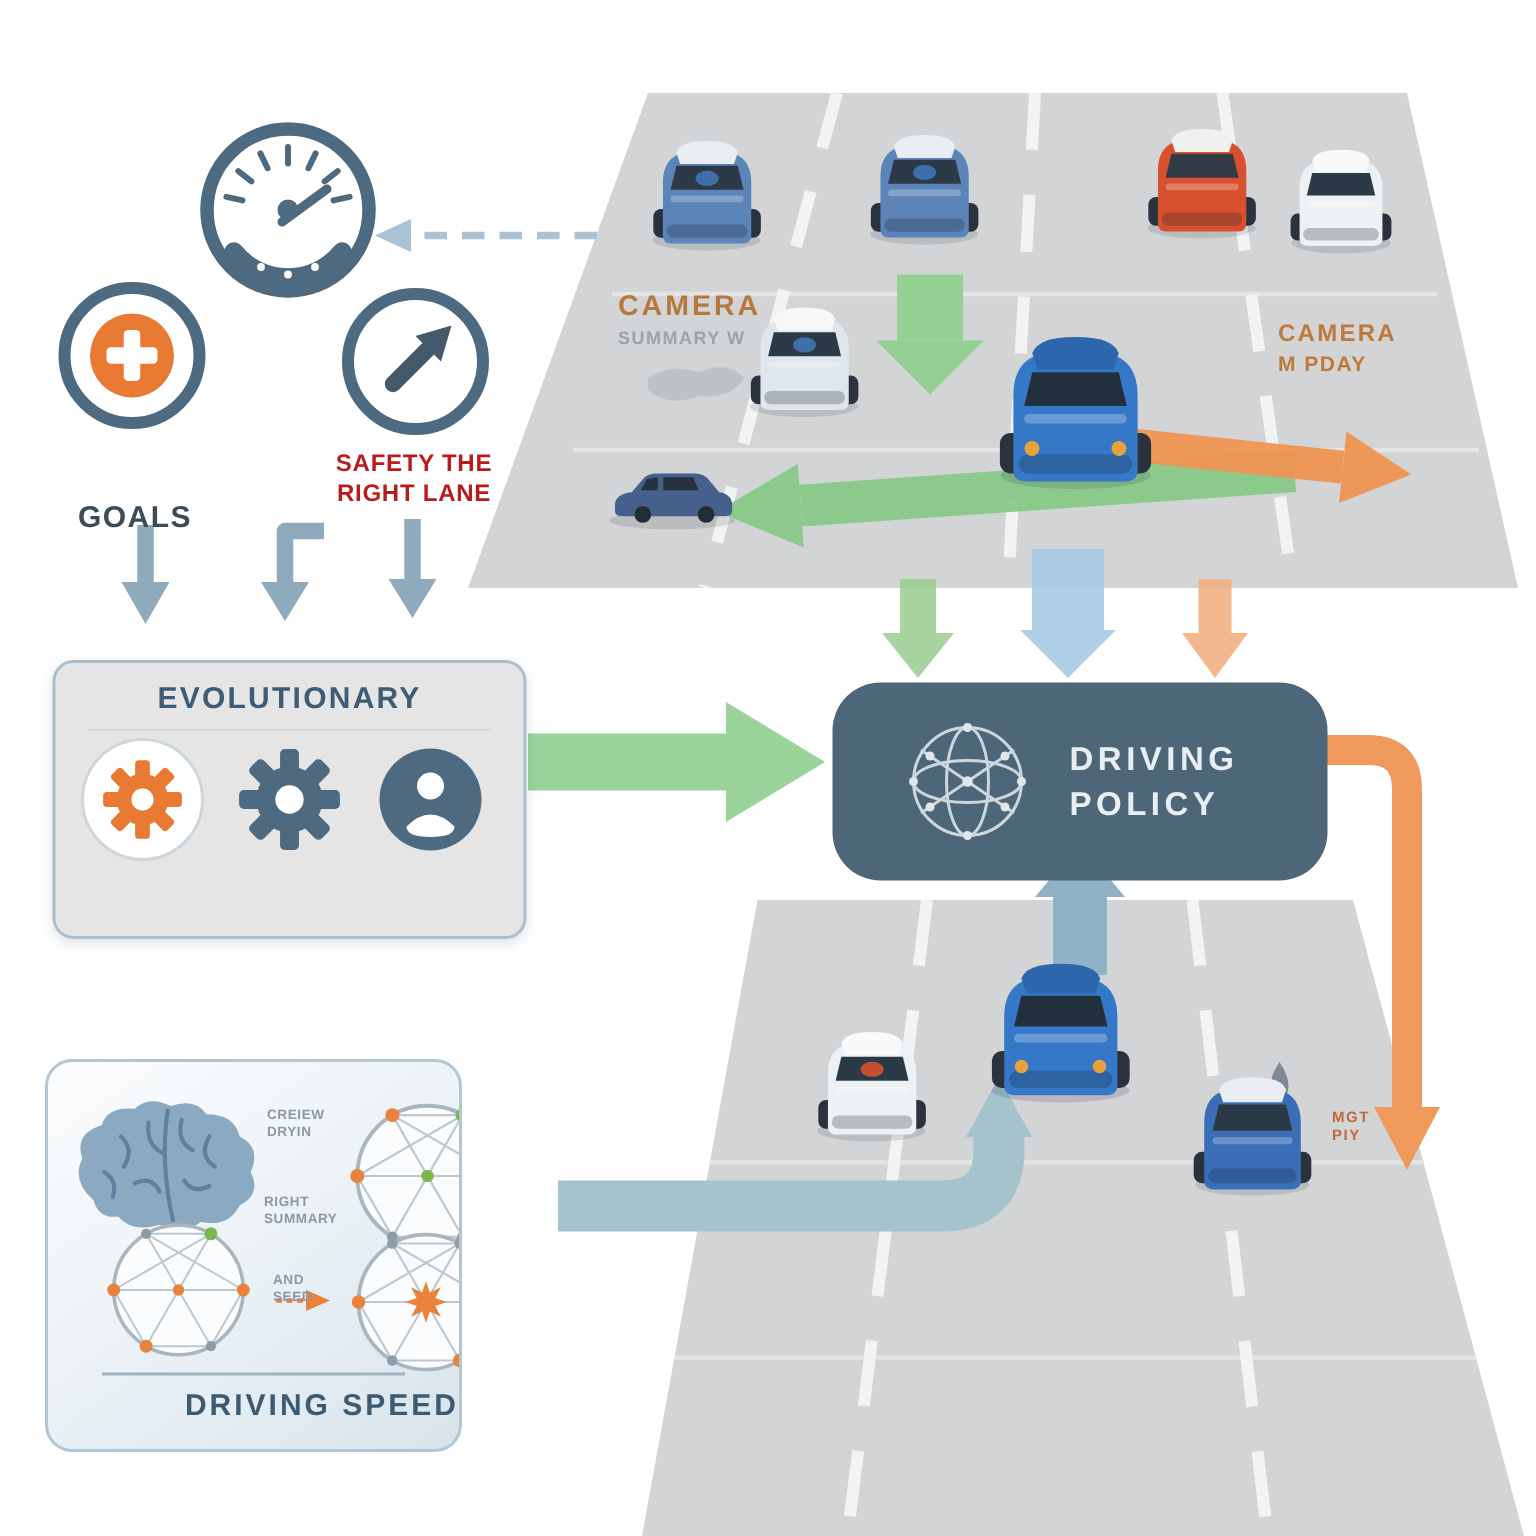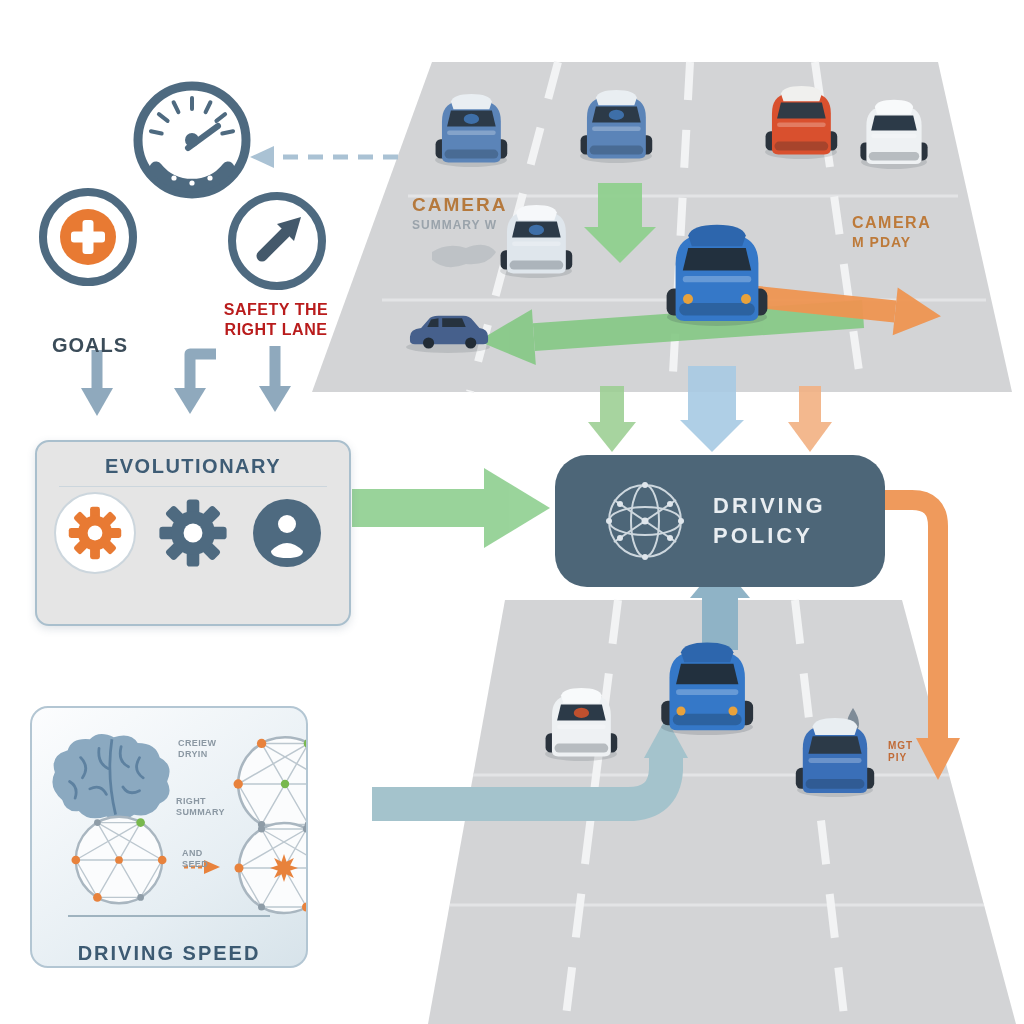--- a/index.html
+++ b/index.html
@@ -11,21 +11,21 @@
       border-radius:14px;text-align:center;box-shadow:0 3px 8px rgba(80,100,120,.18);}
   .ea-title{margin-top:12px;font-size:20px;font-weight:bold;color:#3e5c75;letter-spacing:1.5px;line-height:24px;}
   .ea-divider{margin:8px auto 2px;width:86%;height:1px;background:#ccd6dd;}
   .dp{left:555px;top:455px;width:330px;height:132px;background:#4d6678;border-radius:32px;
       display:flex;align-items:center;padding-left:44px;gap:22px;color:#e9eef2;}
   .dp-title{font-size:22px;font-weight:600;letter-spacing:3px;line-height:30px;}
   .sp{left:30px;top:706px;width:278px;height:262px;border:2px solid #b3c6d3;border-radius:18px;
       background:linear-gradient(145deg,#fcfdfe 0%,#e6eef3 65%,#d7e3ea 100%);overflow:hidden;}
   .sp svg{position:absolute;left:0;top:0;}
   .sp-line{position:absolute;left:36px;right:36px;top:207px;height:2px;background:#9fb3bf;}
-  .sp-title{position:absolute;left:0;right:0;top:234px;text-align:center;font-size:20px;
+  .sp-title{position:absolute;left:0;right:0;top:218px;text-align:right;font-size:20px;
             font-weight:bold;letter-spacing:2px;color:#3c5a72;}
   .note{position:absolute;font-size:9px;font-weight:bold;color:#8b98a3;letter-spacing:.4px;line-height:11px;}
   .goals-label{position:absolute;left:44px;top:306px;width:92px;text-align:center;font-size:20px;
                font-weight:bold;color:#3b4c59;letter-spacing:1px;margin-top:28px;}
   .safety-label{position:absolute;left:208px;top:300px;width:136px;text-align:center;font-size:16px;
                 font-weight:bold;color:#b91c1c;letter-spacing:.5px;line-height:20px;}
   .camera-left{position:absolute;left:412px;top:194px;}
   .camera-left .l1{font-size:19px;font-weight:bold;color:#b5793d;letter-spacing:2px;}
   .camera-left .l2{font-size:12px;font-weight:bold;color:#9aa3ab;letter-spacing:1px;margin-top:2px;}
   .camera-right{position:absolute;left:852px;top:214px;}

